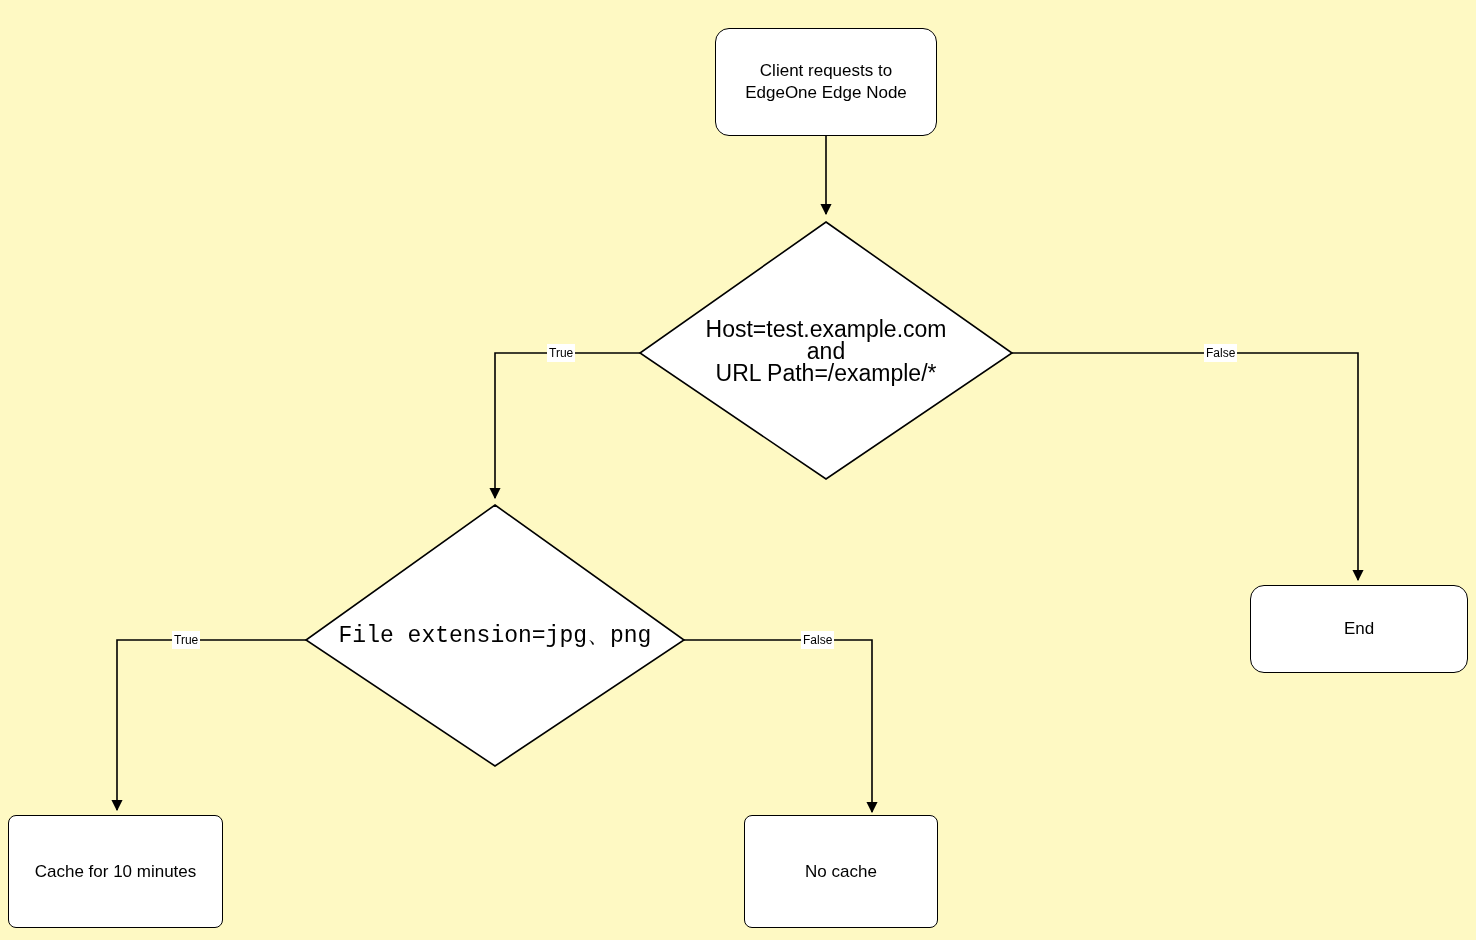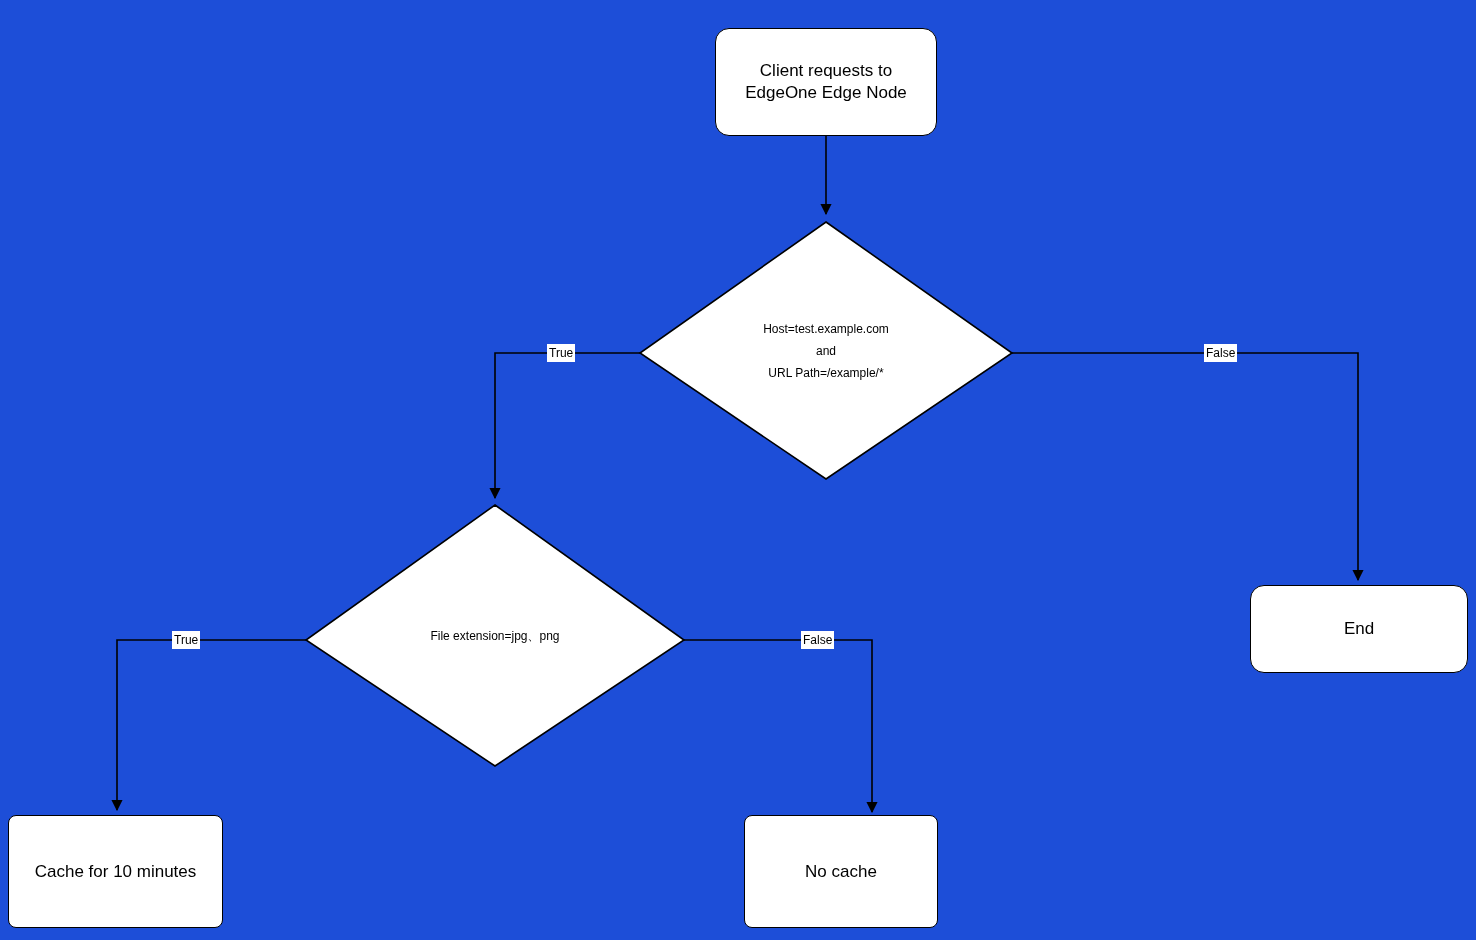--- a/index.html
+++ b/index.html
@@ -4,21 +4,21 @@
 <style>
   html, body {
     margin: 0;
     padding: 0;
     background: #ffffff;
   }
   #canvas {
     position: relative;
     width: 1476px;
     height: 940px;
-    background: #1d4ed8;
+    background: #fef9c3;
     font-family: "Liberation Sans", sans-serif;
     overflow: hidden;
   }
   svg.edges {
     position: absolute;
     left: 0;
     top: 0;
     width: 1476px;
     height: 940px;
   }
@@ -53,21 +53,21 @@
     position: absolute;
     left: 0;
     top: 0;
     width: 100%;
     height: 100%;
     display: flex;
     align-items: center;
     justify-content: center;
     text-align: center;
     color: #000000;
-    font-size: 12px;
+    font-size: 23px;
     line-height: 22px;
     white-space: pre-line;
     pointer-events: none;
   }
   .edge-label {
     position: absolute;
     color: #000000;
     font-size: 12px;
     line-height: 18px;
     background: #ffffff;
@@ -106,21 +106,21 @@
     <span class="node-label">Client requests to
 EdgeOne Edge Node</span>
   </div>
 
   <div class="decision" style="left:640px; top:222px; width:372px; height:257px;">
     <div class="dlabel">Host=test.example.com
 and
 URL Path=/example/*</div>
   </div>
 
-  <div class="decision" style="left:306px; top:505px; width:378px; height:261px;">
+  <div class="decision" style="left:306px; top:505px; width:378px; height:261px;font-family:Liberation Mono, monospace;">
     <div class="dlabel">File extension=jpg、png</div>
   </div>
 
   <div class="node process" style="left:8px; top:815px; width:215px; height:113px;">
     <span class="node-label">Cache for 10 minutes</span>
   </div>
 
   <div class="node process" style="left:744px; top:815px; width:194px; height:113px;">
     <span class="node-label">No cache</span>
   </div>

